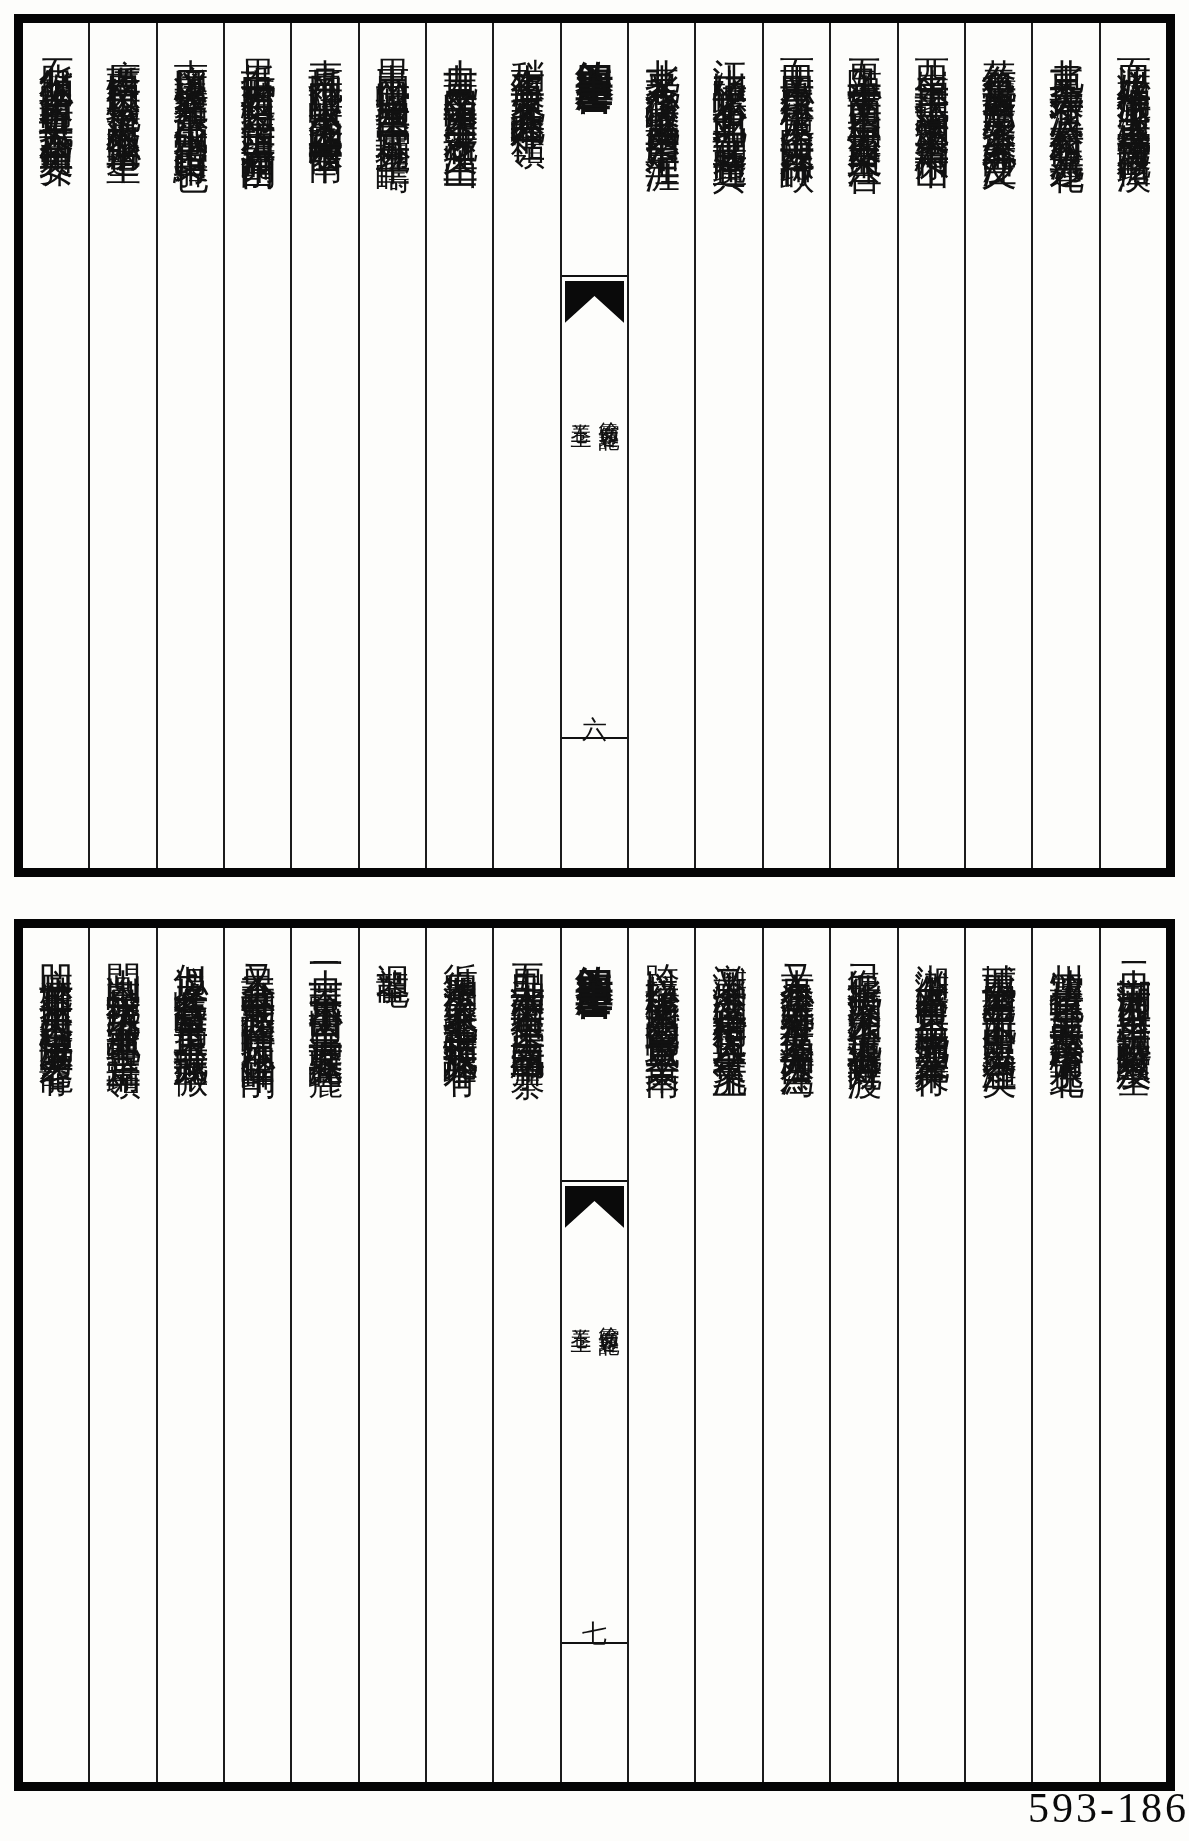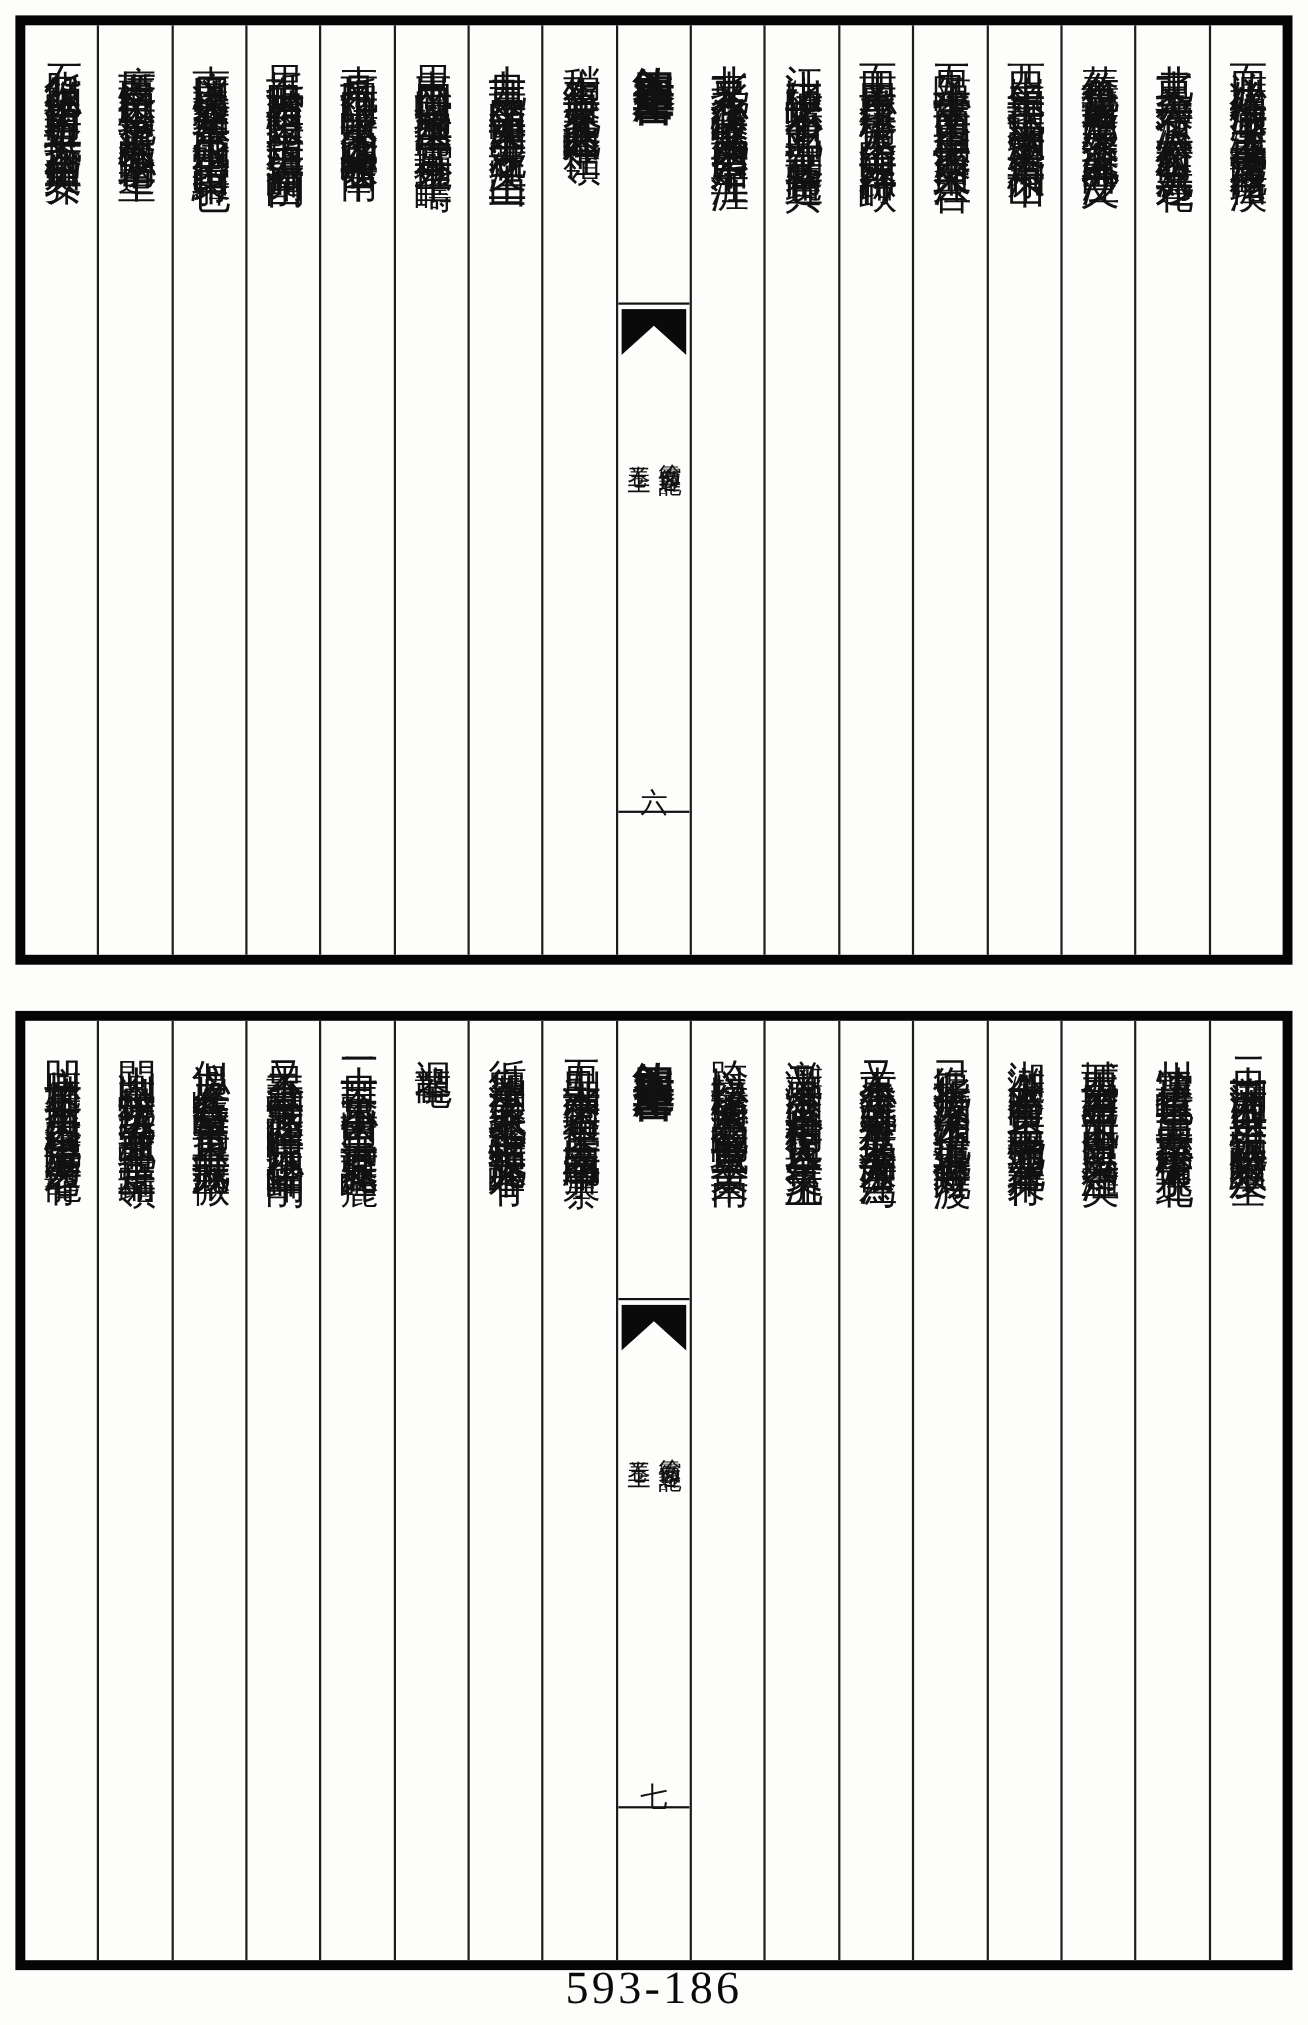--- a/index.html
+++ b/index.html
@@ -39,21 +39,21 @@
     clip-path:polygon(0 0,100% 0,100% 100%,50% 36%,0 100%);
   }
   .banxin-small-wrap{top:382px;gap:5px;}
   .banxin-small-wrap .vtext{font-size:21px;letter-spacing:2px;line-height:1.1;}
   .chapter-label{margin-top:2px;}
   .folio-wrap{top:672px;}
   .folio-num{font-size:25px;letter-spacing:0;}
   .folio-rule{position:absolute;top:714px;left:0;right:0;height:2px;background:#111;}
   .footer{
     position:absolute;top:1784px;left:0;width:100%;
-    text-align:center;font-size:42px;letter-spacing:3px;
+    text-align:right;font-size:42px;letter-spacing:3px;
     font-family:"Liberation Serif","DejaVu Serif",serif;color:#0a0a0a;
   }
 </style>
 </head>
 <body>
 
 <div class="block block-top">
   <div class="col">而渡之始僅涓微漸下漸大遂成轟雷湧雪觀路循溪</div>
   <div class="col">北東二里為大坪右渡溪入一村家村西上流為蓮花</div>
   <div class="col">菴竹色叢鬱遂西南渡那又大溪溪東北出白沙江又</div>

